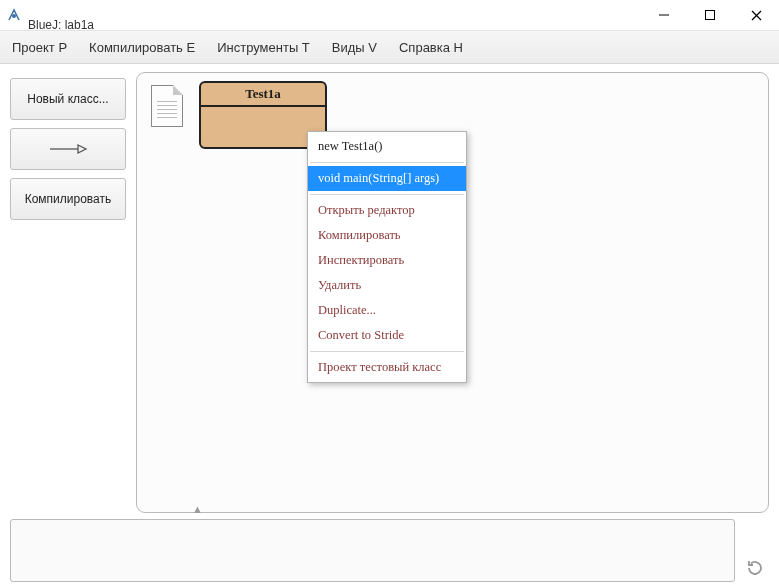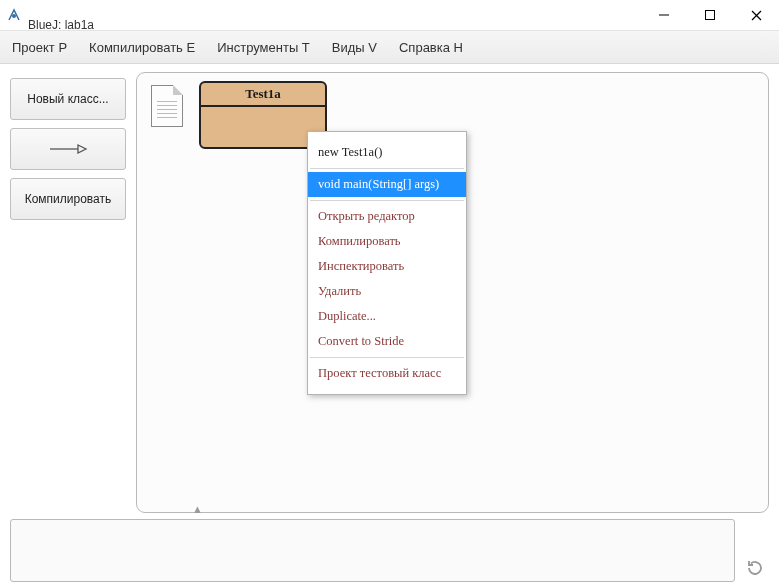--- a/index.html
+++ b/index.html
@@ -121,21 +121,21 @@
     border-bottom: 2px solid #222;
     color: #1a1a1a;
   }
   .context-menu {
     position: absolute;
     left: 170px; top: 58px;
     width: 160px;
     background: #fff;
     border: 1px solid #b3b3b3;
     box-shadow: 2px 2px 6px rgba(0,0,0,0.25);
-    padding: 8px 0;
+    padding: 2px 0;
   }
   .ctx-item {
     padding: 5px 10px;
     font-size: 12.5px;
     color: #8a3a3a;
     cursor: pointer;
   }
   .ctx-item.black { color: #222; }
   .ctx-item.highlight { background: #1e90ff; color: #fff; }
   .ctx-sep {

